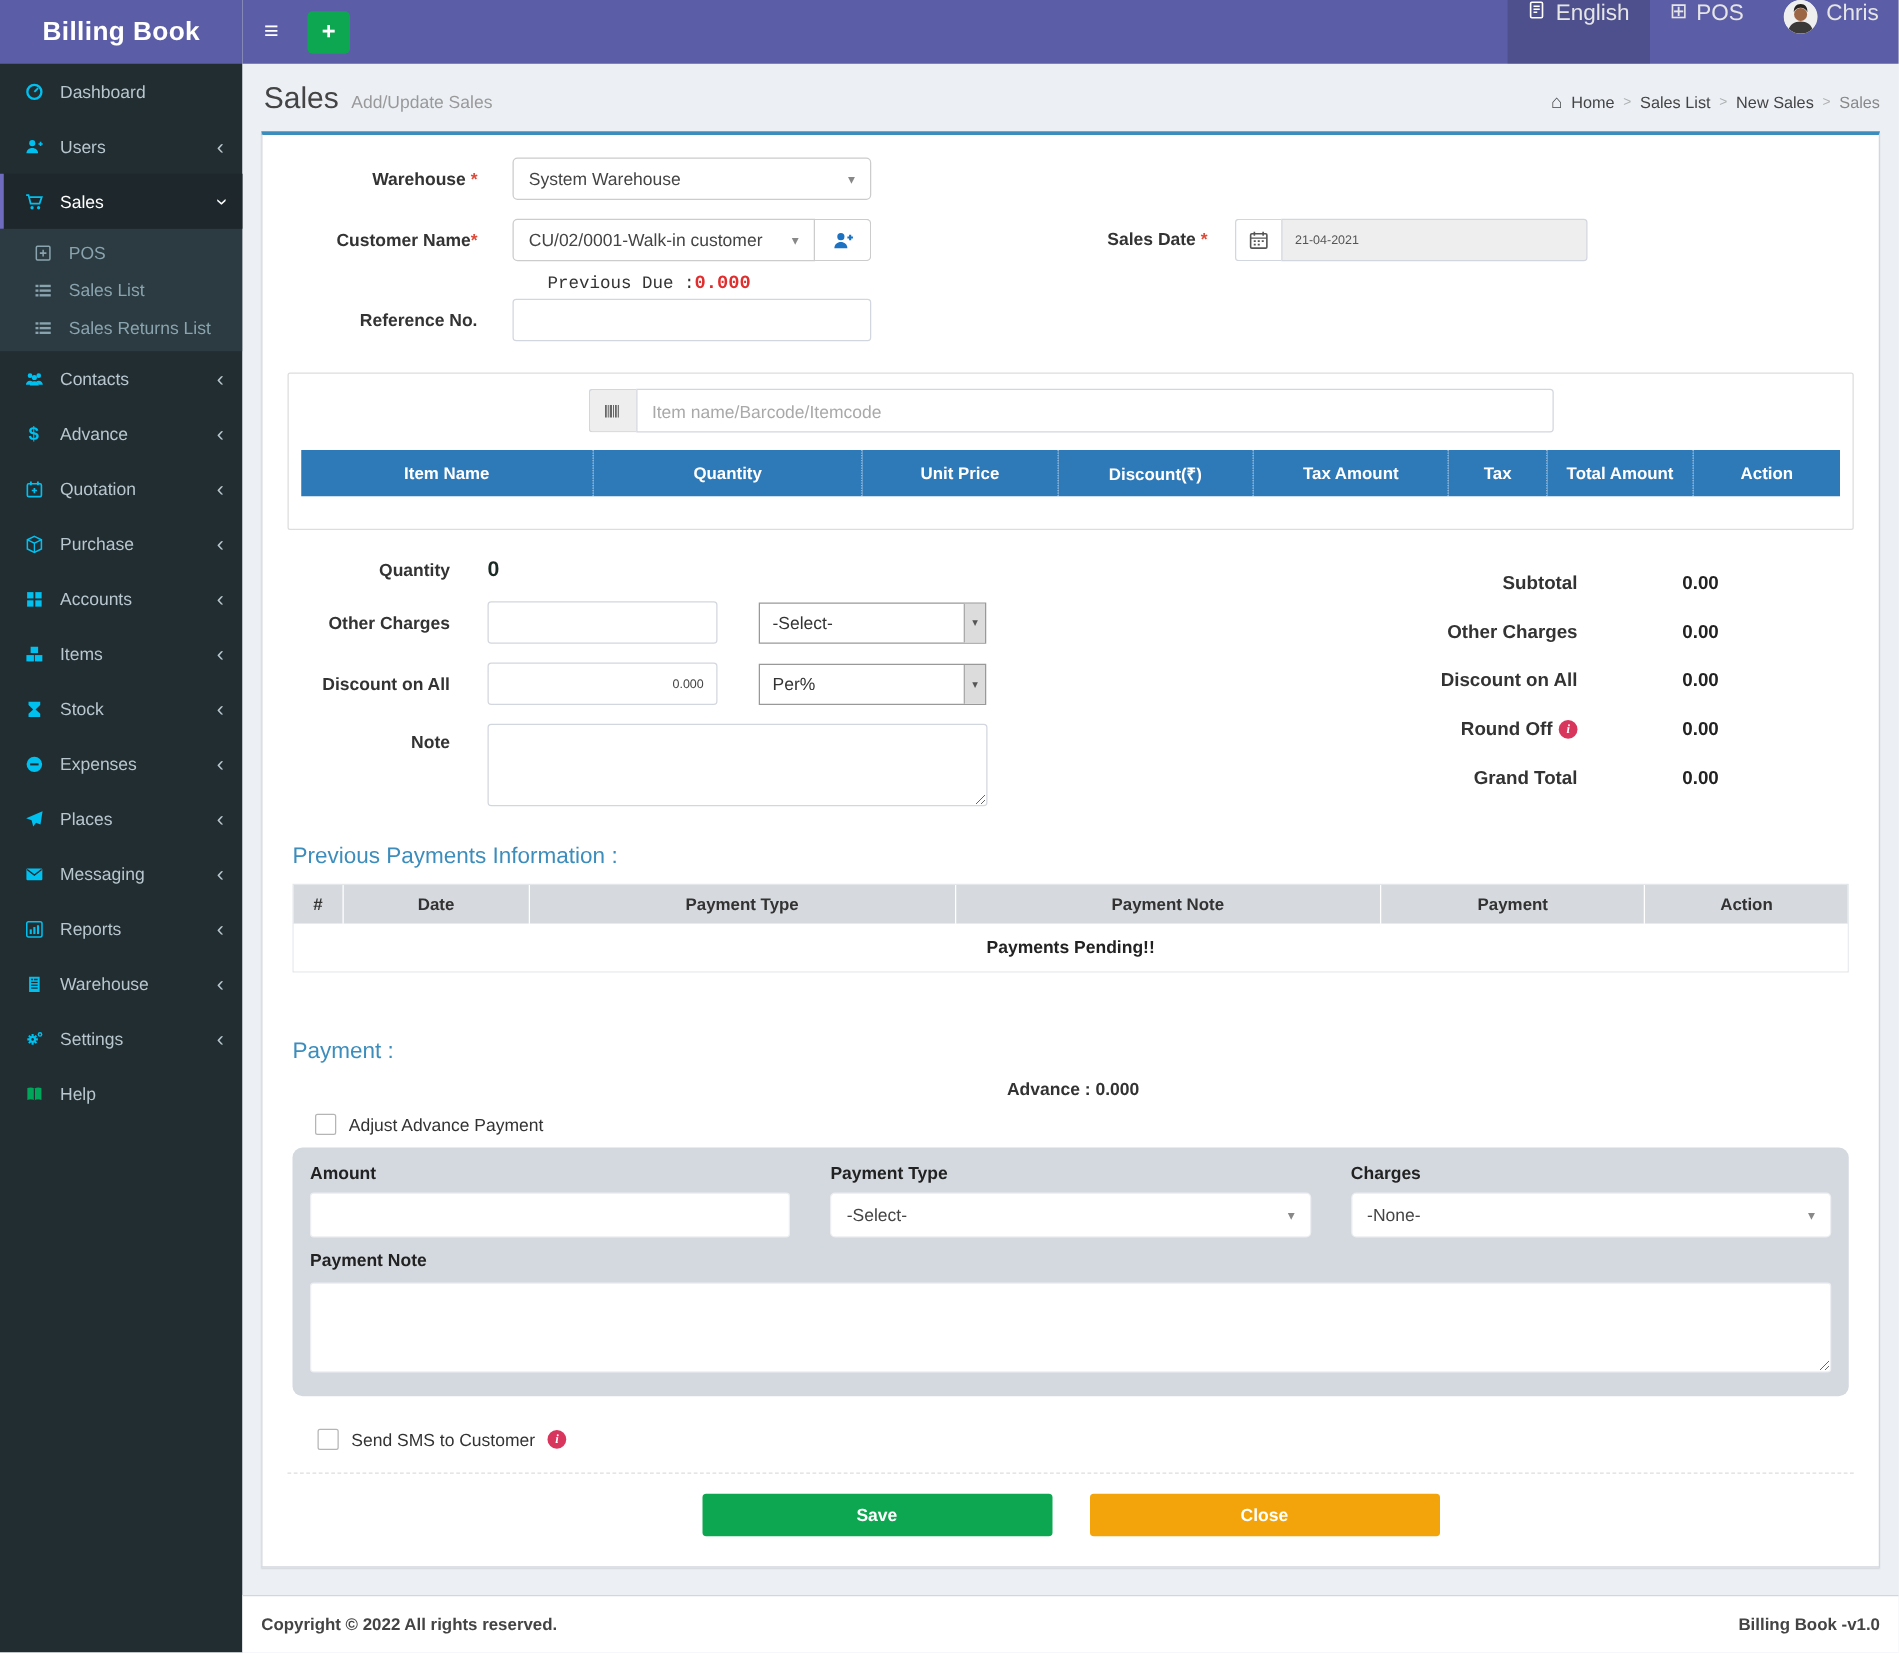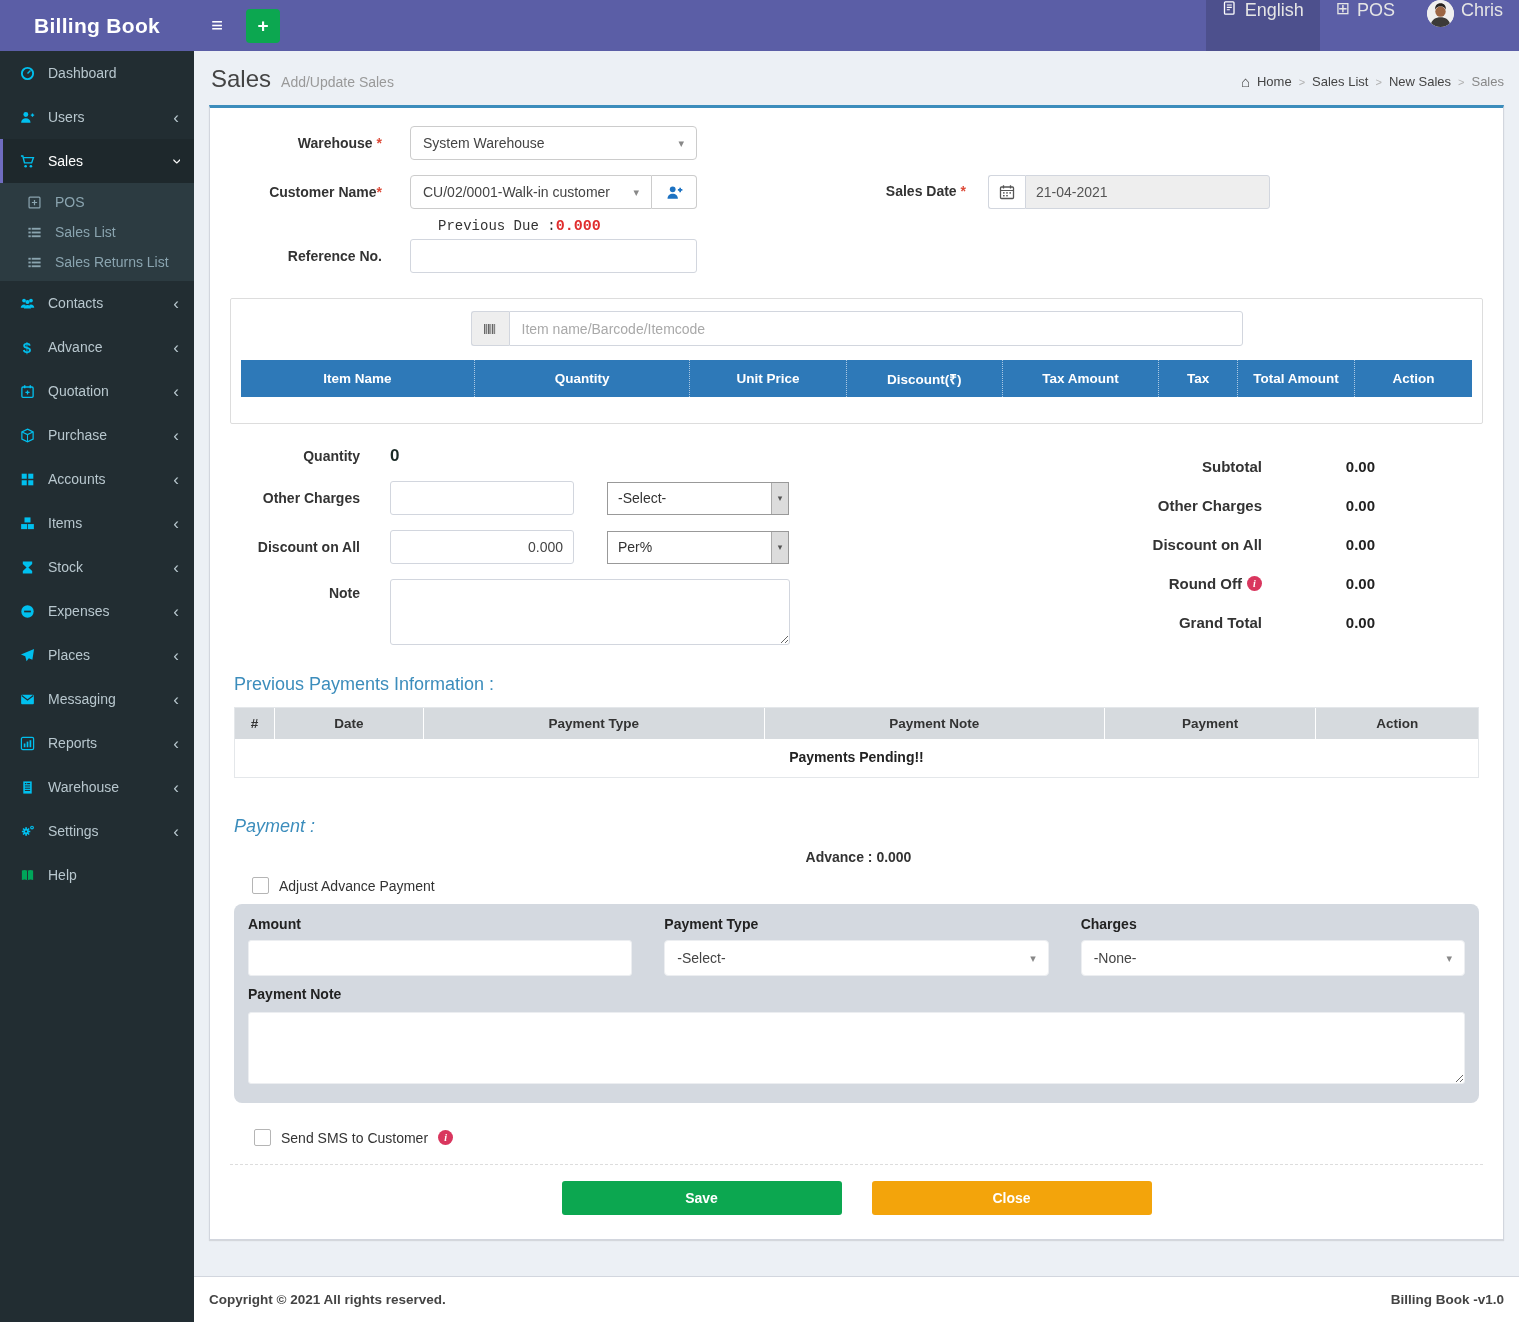--- a/index.html
+++ b/index.html
@@ -59,21 +59,21 @@
   .frow { display:flex; align-items:center; margin-bottom:15px; }
   .flabel { width:180px; text-align:right; font-weight:bold; font-size:14px; color:#333; padding-right:28px; flex-shrink:0; }
   .req { color:#dd4b39; }
   .sel2 { width:287px; height:34px; border:1px solid #ccc; border-radius:4px; display:flex; align-items:center; padding:0 12px; background:#fff; cursor:pointer; font-size:14px; color:#444; position:relative; }
   .sel2 .caret { margin-left:auto; color:#888; font-size:11px; }
   .caret::before { content:"▾"; }
   .sel2.narrow { width:242px; border-radius:4px 0 0 4px; }
   .adduser-btn { width:45px; height:34px; border:1px solid #ccc; border-left:none; border-radius:0 4px 4px 0; background:#fff; display:flex; align-items:center; justify-content:center; cursor:pointer; }
   .prevdue { margin:-6px 0 4px 208px; font-size:14px; color:#333;font-family:Liberation Mono, monospace; }
   .prevdue b.val { color:#e02d2d; font-weight:bold; font-size:15px; }
-  .txt-input { height:34px; border:1px solid #d2d6de; border-radius:3px; padding:0 10px; font-size:14px; font-family:inherit; color:#444; }
+  .txt-input { height:34px; border:1px solid #d2d6de; border-radius:3px; padding:0 10px; font-size:10px; font-family:inherit; color:#444; }
   .ref-input { width:287px; }
   .date-group { display:flex; }
   .date-label { width:118px; text-align:right; font-weight:bold; padding-right:22px; padding-top:8px; flex-shrink:0; }
   .date-addon { width:37px; height:34px; background:#fff; border:1px solid #d2d6de; border-right:none; border-radius:3px 0 0 3px; display:flex; align-items:center; justify-content:center; }
   .date-input { width:245px; border-radius:0 3px 3px 0; background:#eee; color:#555; }
 
   
   .item-box { border:1px solid #ddd; border-radius:2px; margin-top:10px; padding:12px 10px 0 10px; }
   .search-group { width:772px; margin:0 auto 14px auto; display:flex; }
   .search-addon { width:38px; height:35px; background:#eee; border:1px solid #d2d6de; border-right:none; border-radius:3px 0 0 3px; display:flex; align-items:center; justify-content:center; }
@@ -577,21 +577,21 @@
             <div class="th p0">#</div>
             <div class="th p1">Date</div>
             <div class="th p2">Payment Type</div>
             <div class="th p3">Payment Note</div>
             <div class="th p4">Payment</div>
             <div class="th p5">Action</div>
           </div>
           <div class="pp-empty">Payments Pending!!</div>
         </div>
 
-        <h2 class="sec-head" style="margin-top:38px;font-style:italic;">Payment :</h2>
+        <h2 class="sec-head" style="margin-top:52px;">Payment :</h2>
         <div class="advance-line">
           <span>Advance :</span> <span>0.000</span>
         </div>
         <div class="chk-row">
           <span class="chk"></span>
           <span>Adjust Advance Payment</span>
         </div>
 
         <div class="pay-panel">
           <div class="pay-cols">
@@ -627,17 +627,17 @@
         </div>
 
         <div class="btn-bar">
           <button class="btn btn-save">Save</button>
           <button class="btn btn-close">Close</button>
         </div>
       </div>
     </div>
 
     <footer class="footer">
-      <span>Copyright © 2021 All rights reserved.</span>
+      <span>Copyright © 2022 All rights reserved.</span>
       <span>Billing Book -v1.0</span>
     </footer>
   </div>
 </div>
 
 </body></html>

